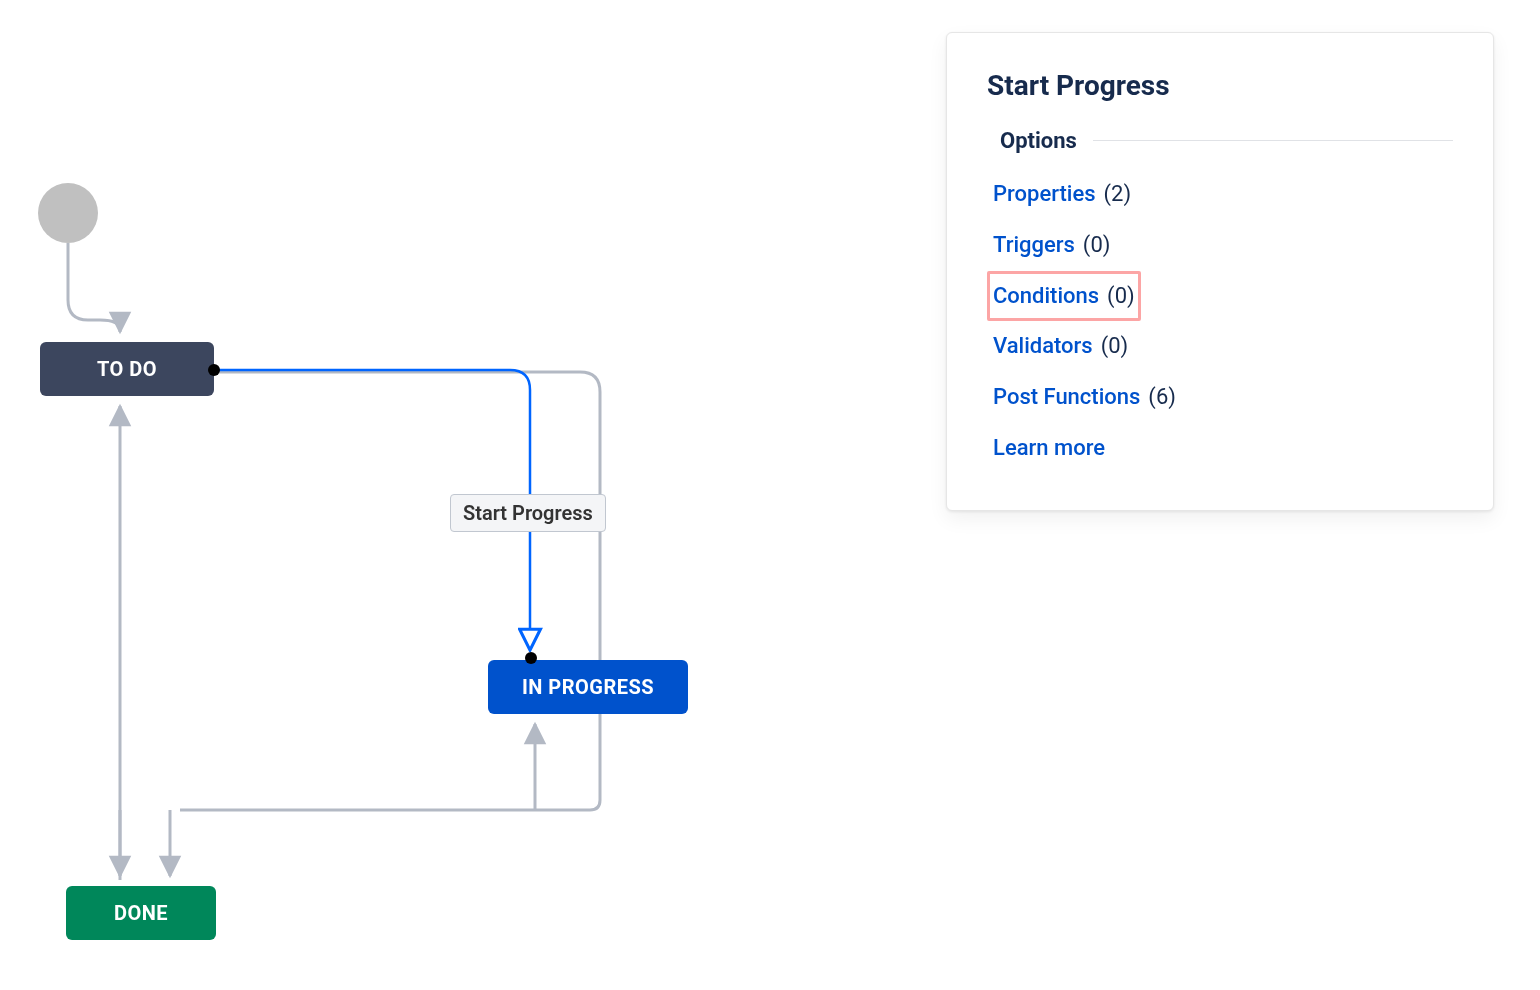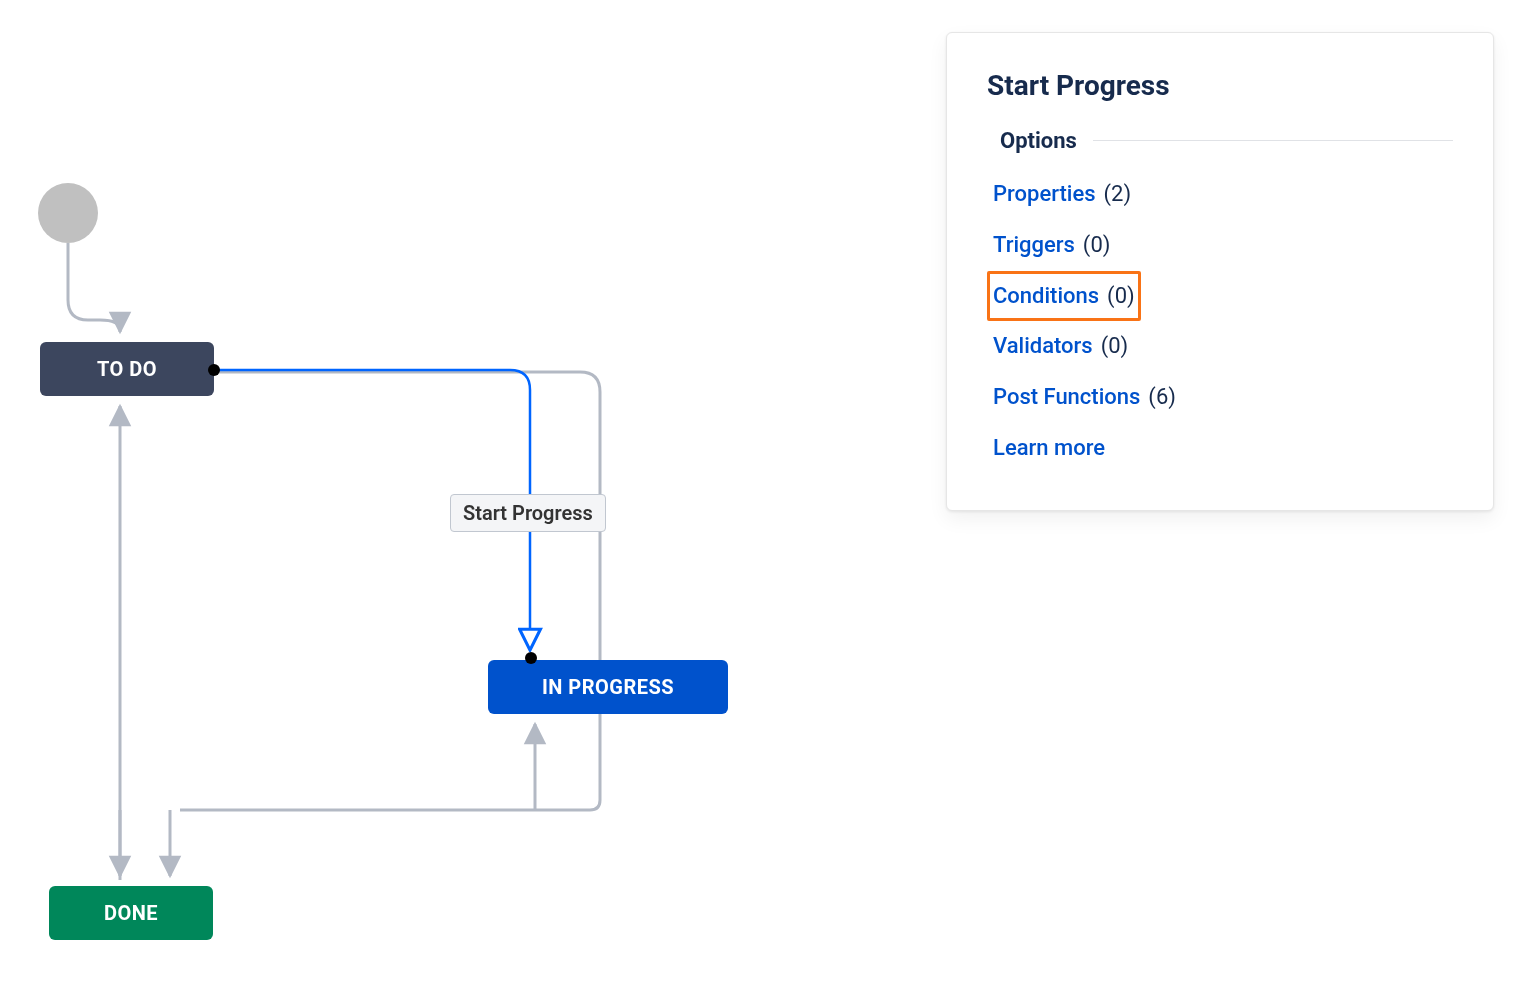--- a/index.html
+++ b/index.html
@@ -40,25 +40,25 @@
     align-items: center;
     justify-content: center;
     text-align: center;
     cursor: pointer;
   }
   .node-todo {
     left: 40px; top: 342px; width: 174px; height: 54px;
     background: #3C465E;
   }
   .node-inprogress {
-    left: 488px; top: 660px; width: 240px; height: 54px;
+    left: 488px; top: 660px; width: 200px; height: 54px;
     background: #0052CC;
   }
   .node-done {
-    left: 49px; top: 886px; width: 164px; height: 54px;
+    left: 66px; top: 886px; width: 150px; height: 54px;
     background: #00875A;
   }
   .start-circle {
     position: absolute;
     left: 38px; top: 183px;
     width: 60px; height: 60px;
     border-radius: 50%;
     background: #c0c0c0;
   }
   .transition-label {
@@ -157,21 +157,21 @@
   }
   .opt-item .opt-link {
     color: #0052CC;
     font-weight: 500;
     cursor: pointer;
   }
   .opt-item .count {
     color: #172B4D;
   }
   .opt-item.highlight {
-    border: 3px solid #f97316;
+    border: 3px solid #fca5a5;
     border-radius: 2px;
     padding: 7px 3px;
     width: fit-content;
   }
   .learn-more {
     margin-top: 6px;
     font-size: 22px;
     padding: 6px 6px;
   }
 </style>

